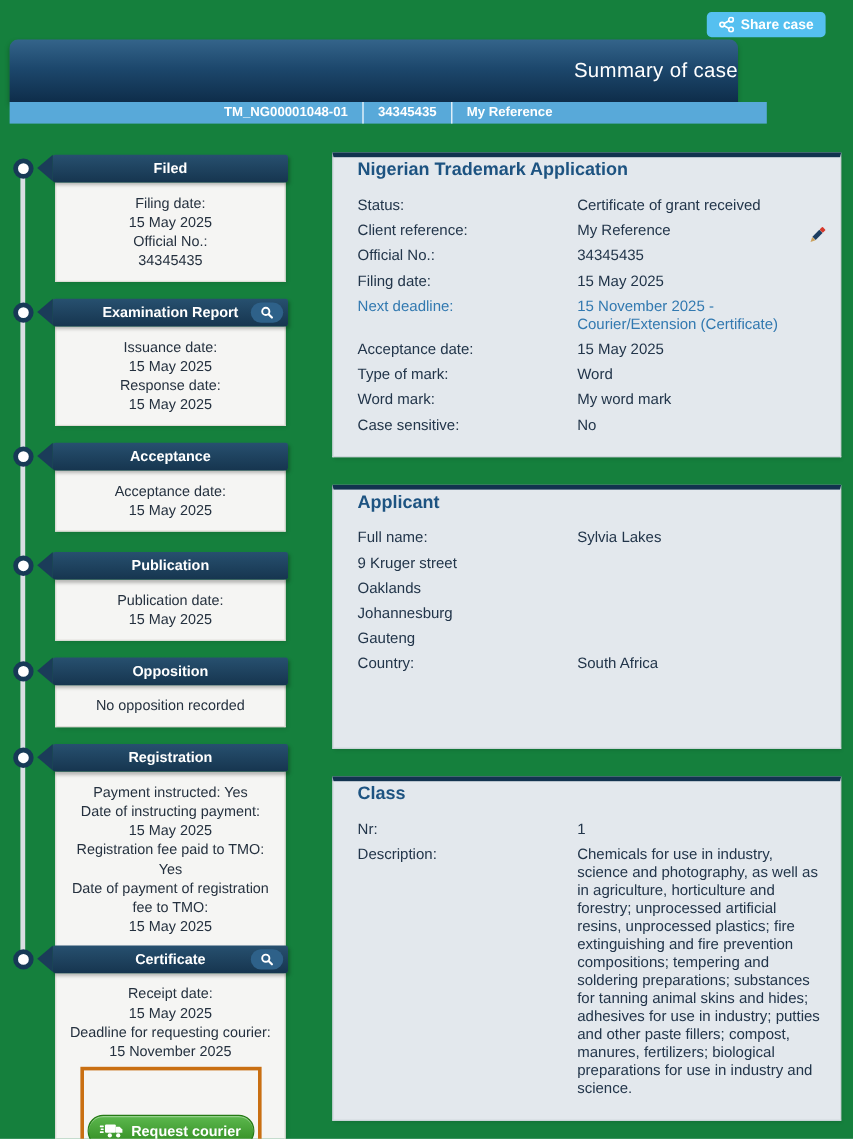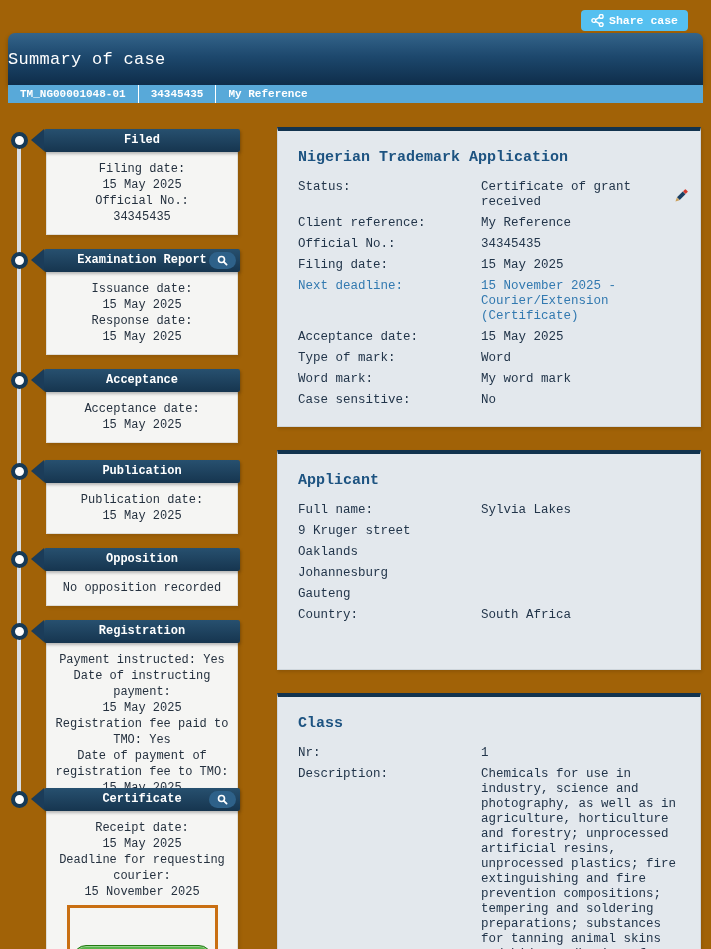--- a/index.html
+++ b/index.html
@@ -1,29 +1,29 @@
 <!DOCTYPE html>
 <html><head>
 <meta charset="utf-8">
 <style>
   html,body{margin:0;padding:0;}
   body{background:#edf3fa;font-family:"Liberation Sans",sans-serif;}
-  .viewport{position:relative;width:711px;height:949px;overflow:hidden;background:#a16207;font-family:Liberation Mono, monospace;}
+  .viewport{position:relative;width:711px;height:949px;overflow:hidden;background:#15803d;}
 
   
   .share-btn{position:absolute;top:10px;right:23px;height:21px;background:#55c0f0;border-radius:4px;
     color:#fff;font-size:11.5px;font-weight:bold;display:flex;align-items:center;gap:5px;padding:0 10px;cursor:pointer;}
 
   
-  .main-header{position:absolute;left:8px;top:33px;width:695px;height:52px;border-radius:7px 7px 0 0;
+  .main-header{position:absolute;left:8px;top:33px;width:607px;height:52px;border-radius:7px 7px 0 0;
     background:linear-gradient(180deg,#34648a 0%,#1d486d 45%,#0e2d4a 100%);
-    box-shadow:0 2px 4px rgba(0,0,0,.25);display:flex;align-items:center;justify-content:flex-start;}
+    box-shadow:0 2px 4px rgba(0,0,0,.25);display:flex;align-items:center;justify-content:flex-end;}
   .main-title{color:#fff;font-size:17px;letter-spacing:.3px;}
-  .sub-bar{position:absolute;left:8px;top:85px;width:695px;height:18px;background:#58a9d9;
-    display:flex;align-items:center;color:#fff;font-size:11px;font-weight:bold;}
+  .sub-bar{position:absolute;left:8px;top:85px;width:631px;height:18px;background:#58a9d9;
+    display:flex;align-items:center;justify-content:center;color:#fff;font-size:11px;font-weight:bold;}
   .sub-bar span{padding:0 12px;line-height:18px;}
   .sub-bar span + span{border-left:1px solid #fff;}
 
   
   .timeline{position:absolute;left:0;top:0;width:248px;height:949px;}
   .tl-line{position:absolute;left:17px;top:140px;width:4px;height:660px;background:#d9dee3;}
   .stage{position:absolute;left:0;width:240px;}
   .node{position:absolute;left:11px;top:3px;width:17px;height:17px;box-sizing:border-box;
     border:4px solid #173a56;border-radius:50%;background:#fff;z-index:2;}
   .stage-body{margin-left:44px;width:196px;}
@@ -39,21 +39,21 @@
     line-height:16px;color:#25313f;}
 
   .courier-wrap{display:inline-block;margin-top:5px;border:3px solid #c96f12;padding:3px;background:transparent;}
   .courier-btn{display:flex;align-items:center;gap:6px;justify-content:center;width:137px;height:25px;
     background:linear-gradient(180deg,#5cb84e,#2f8a1f);border:1px solid #247a14;border-radius:13px;
     color:#fff;font-size:12px;font-weight:bold;cursor:pointer;box-shadow:inset 0 1px 0 rgba(255,255,255,.35);margin-top:34px;}
 
   
   .panels{position:absolute;left:277px;top:127px;width:424px;}
   .panel{background:#e3e8ed;border:1px solid #cfd6dc;border-top:4px solid #12334f;
-    box-shadow:1px 2px 3px rgba(0,0,0,.12);padding:16px 10px 12px 20px;box-sizing:border-box;position:relative;}
+    box-shadow:1px 2px 3px rgba(0,0,0,.12);padding:0 10px 12px 20px;box-sizing:border-box;position:relative;}
   .p1{min-height:250px;margin-bottom:23px;}
   .p2{min-height:220px;margin-bottom:23px;}
   .p3{min-height:70px;margin-bottom:28px;}
   .p4{min-height:250px;}
   .panel-title{color:#1d5381;font-size:15px;font-weight:600;margin:2px 0 14px;}
   .prow{display:flex;margin-bottom:6px;font-size:12.5px;line-height:15px;color:#22354a;}
   .plabel{flex:0 0 183px;}
   .pvalue{flex:1;padding-right:4px;}
   .blue{color:#3279b0;}
   .vline{margin-bottom:6px;}

